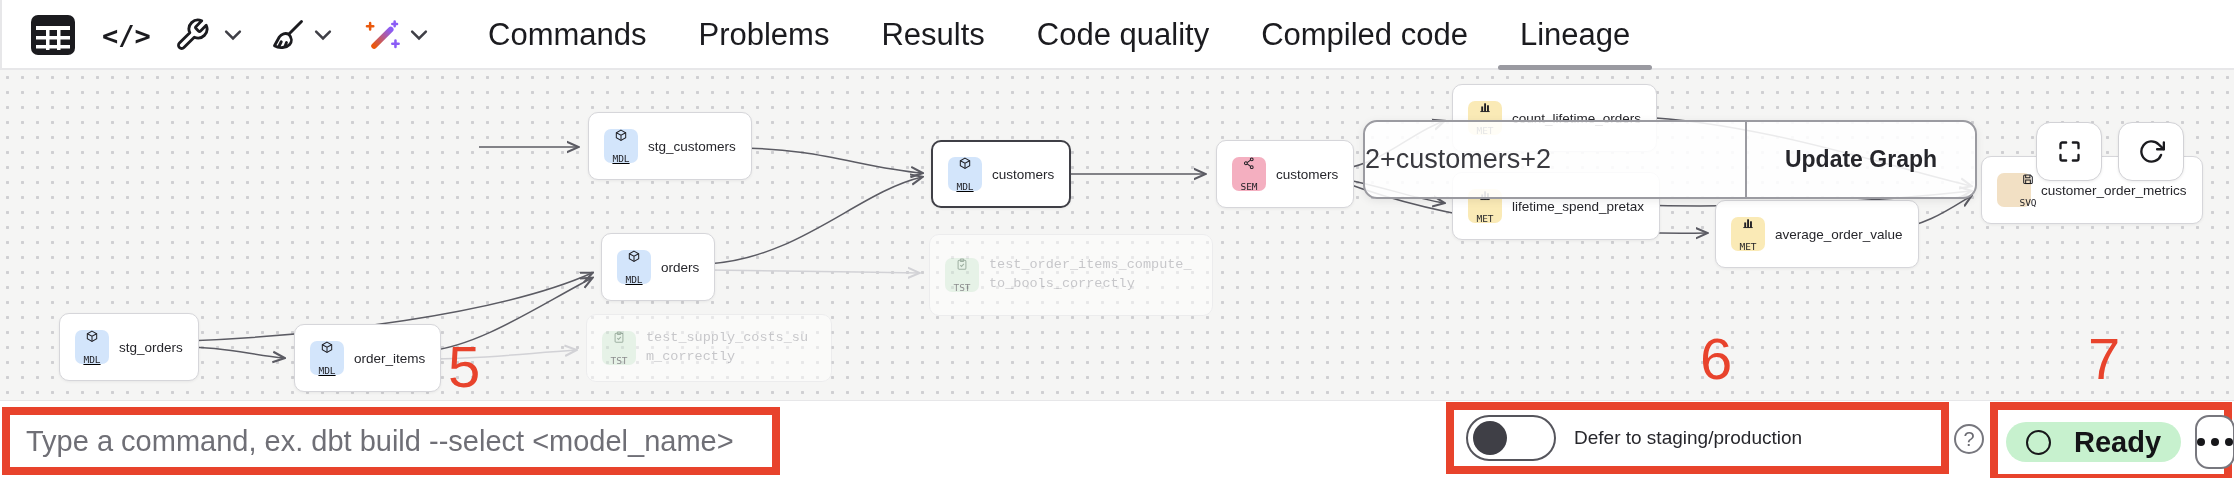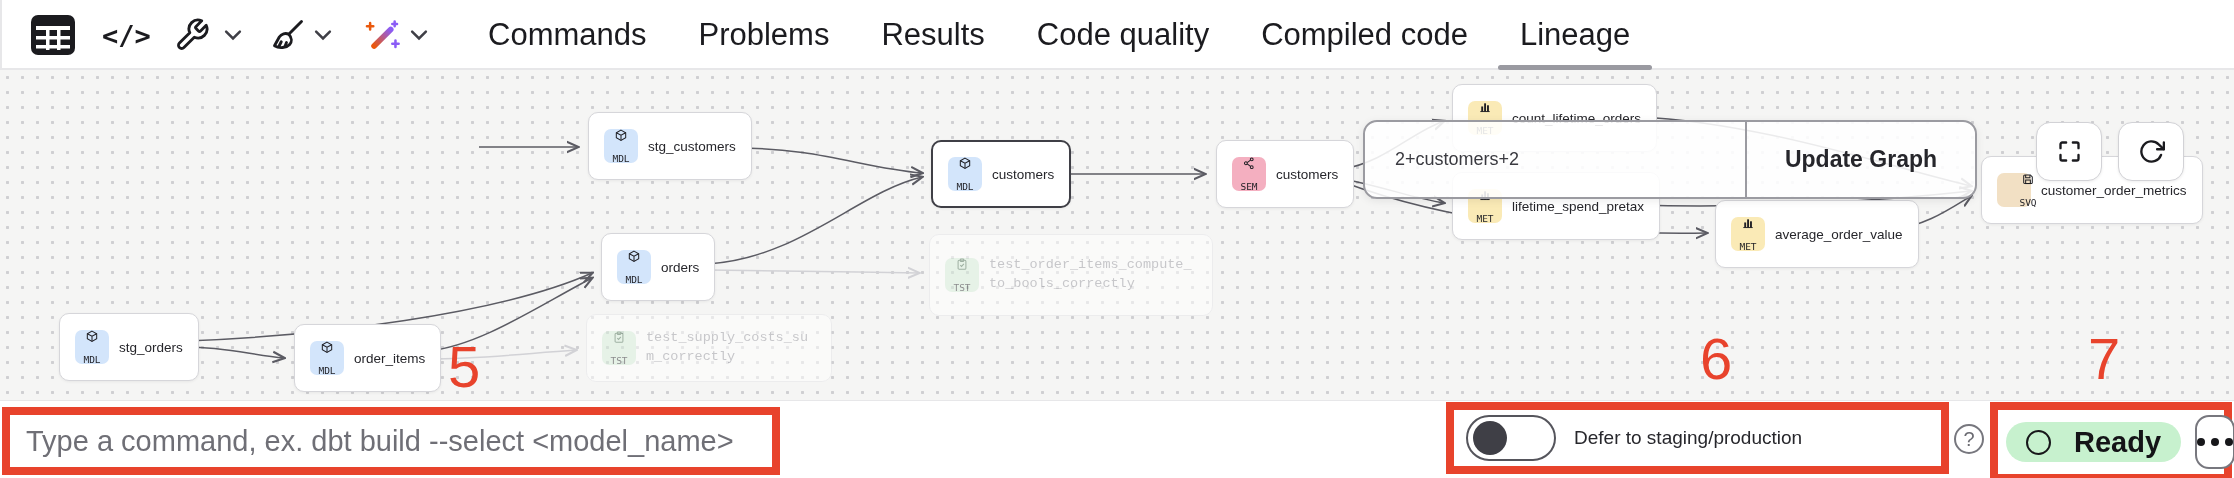--- a/index.html
+++ b/index.html
@@ -20,26 +20,26 @@
 
   .node { position:absolute; z-index:2; display:inline-flex; align-items:center; gap:10px; padding:0 15px; height:68px;
           background:#fff; border:1.5px solid #d6d6da; border-radius:10px; box-shadow:0 1px 3px rgba(0,0,0,.06); cursor:pointer; white-space:nowrap; }
   .node.selected { border:2.5px solid #3f3f46; }
   .node.faded { opacity:.5; border-color:#e4e4e7; box-shadow:none; }
   .node-label { font-size:13.5px; color:#26262b; }
   .node.faded .node-label { color:#9a9aa1; white-space:normal; overflow-wrap:anywhere; line-height:1.4;font-family:Liberation Mono, monospace; }
   .node.wide { width:284px; white-space:normal; }
   .badge { width:34px; height:34px; border-radius:7px; flex:0 0 34px; display:flex; flex-direction:column; align-items:center; justify-content:center; gap:12px;text-align:center; }
   .badge span { font-family:"DejaVu Sans Mono", monospace; font-size:9.5px; color:#1f1f24; line-height:1; }
-  .b-src { background:#9df0e0; } .b-mdl { background:#d3e5fb; } .b-met { background:#faeab6; }
+  .b-src { background:#9df0e0; } .b-mdl { background:#d3e5fb;text-decoration:underline; } .b-met { background:#faeab6; }
   .b-sem { background:#f4afc0; } .b-svq { background:#f2e0c4;padding-left:28px; } .b-tst { background:#d9f0dc; }
 
   .selector { position:absolute; left:1363px; top:50px; width:614px; height:79px; z-index:5; display:flex;
               background:rgba(255,255,255,.88); border:2px solid #9b9ba1; border-radius:14px; box-shadow:0 2px 8px rgba(0,0,0,.08); }
-  .selector .query { flex:1; display:flex; align-items:center; padding-left:30px; font-size:18px; color:#3a3a40; border-right:2px solid #9b9ba1;text-align:right; }
+  .selector .query { flex:1; display:flex; align-items:center; font-size:27px; color:#3a3a40; border-right:2px solid #9b9ba1;text-align:right; }
   .selector .update { width:228px; display:flex; align-items:center; justify-content:center; font-size:23px; font-weight:700; color:#26262b; cursor:pointer; }
 
   .canvas-btn { position:absolute; z-index:6; width:66px; height:59px; background:#fff; border:1.5px solid #d2d2d6; border-radius:14px;
                 display:flex; align-items:center; justify-content:center; cursor:pointer; box-shadow:0 1px 3px rgba(0,0,0,.07); }
 
   
   .bottombar { position:absolute; top:400px; left:0; width:2234px; height:78px; background:#fff; border-top:1px solid #e7e7e9; }
   .cmd-wrap { position:absolute; left:2px; top:407px; width:778px; height:68px; border:8px solid #e8432c; background:#15803d; z-index:20; }
   .cmd-wrap input { width:100%; height:100%; border:none; outline:none; padding:0 16px; font-size:29px; color:#6b6b72; font-family:"Liberation Sans", sans-serif; background:#fff; }
   .cmd-wrap input::placeholder { color:#6f6f76; opacity:1; }

